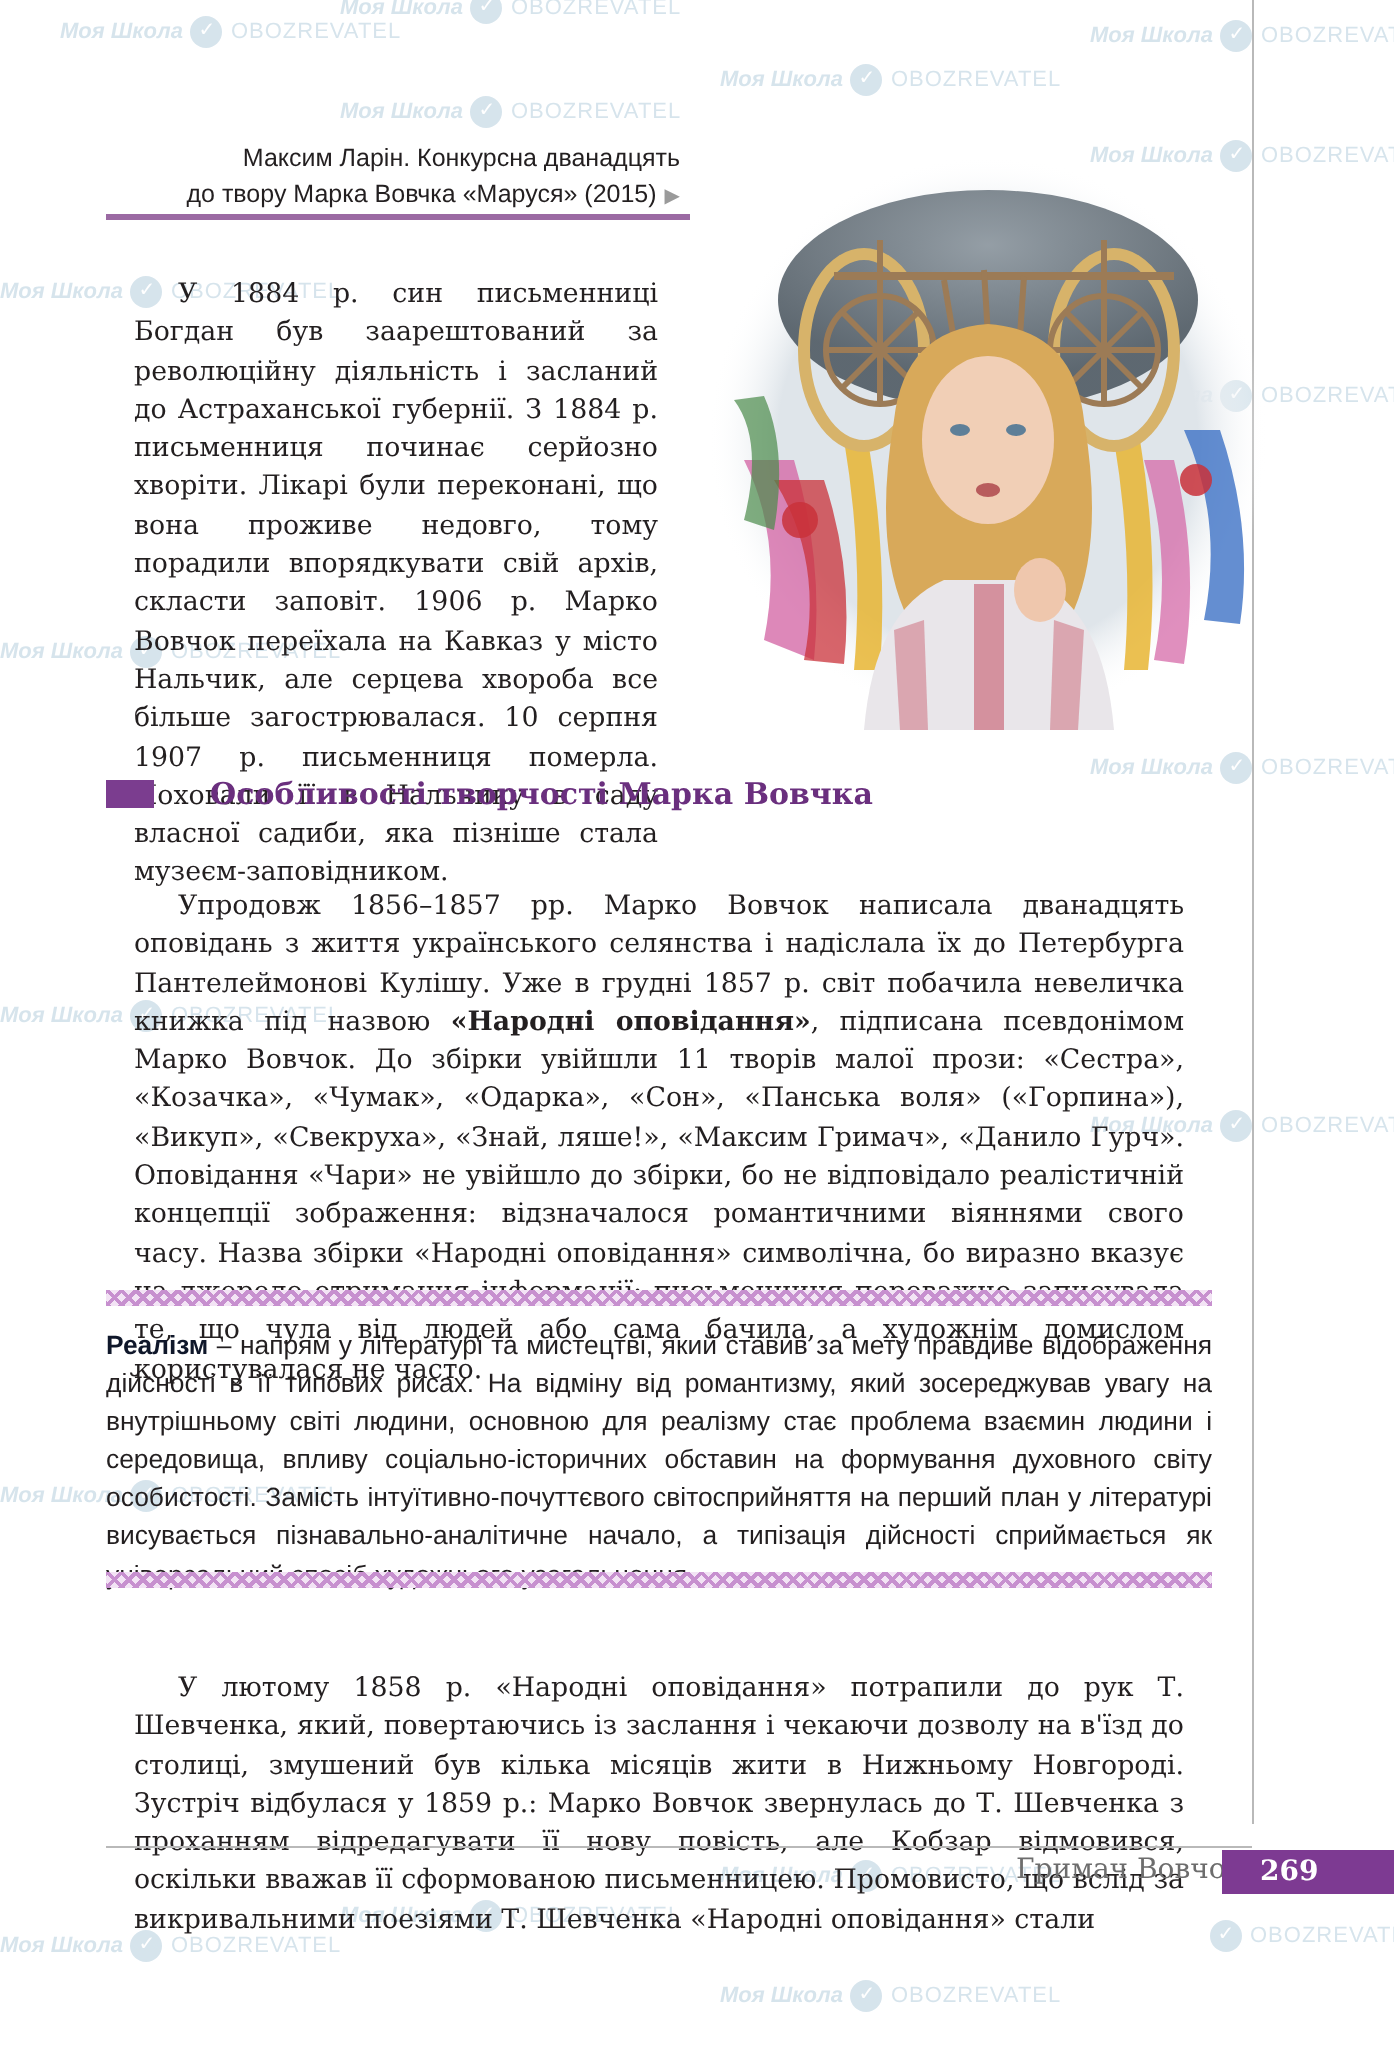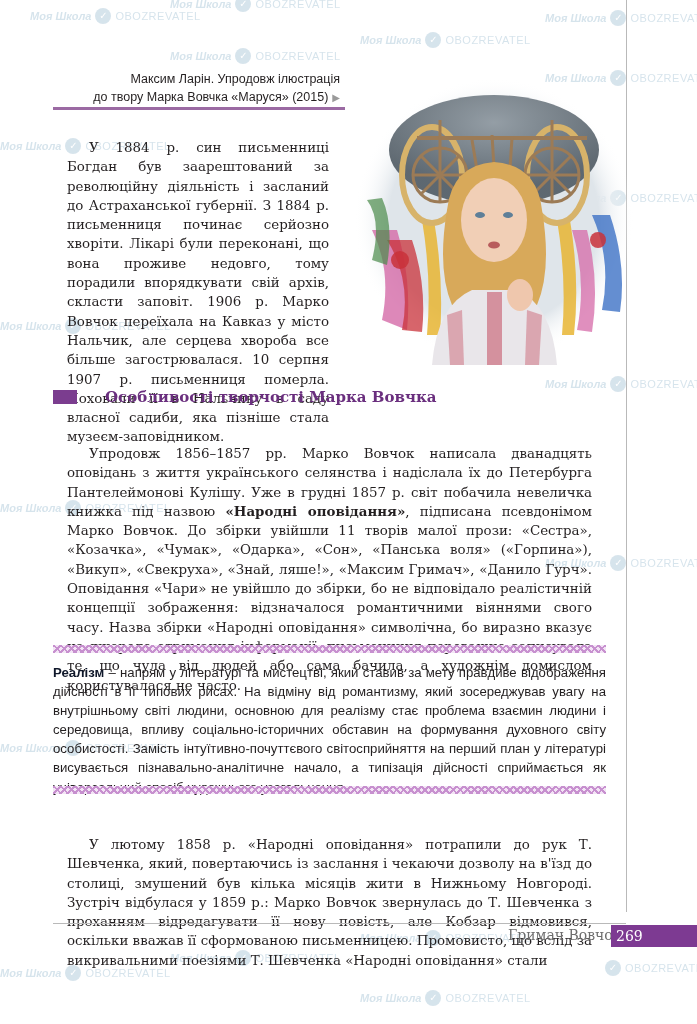--- a/index.html
+++ b/index.html
@@ -63,21 +63,21 @@
   .definition .term { color: #0f172a; font-weight: bold; }
   .main2 { left: 53px; top: 821px; width: 553px; }
   .bottom-rule {
     position: absolute; left: 53px; top: 923px; width: 573px; height: 1px; background: #b9b9b9;
   }
   .footer-name {
     position: absolute; left: 508px; top: 927px; font-size: 14px; color: #6d6d6d;
   }
   .page-number {
     position: absolute; left: 611px; top: 925px; width: 86px; height: 22px;
-    background: #7d3a92; color: #ffffff; font-size: 14px; line-height: 22px; padding-left: 5px; box-sizing: border-box;
+    background: #7d3a92; color: #ffffff; font-size: 14px; line-height: 22px; padding-left: 19px; box-sizing: border-box; font-weight: bold;
   }
 </style>
 </head>
 <body>
 
 <div class="watermark" style="left:30px;top:8px;">
     <span class="wm-school">Моя Школа</span>
     <span class="wm-logo">✓</span>
     <span class="wm-brand">OBOZREVATEL</span>
   </div>
@@ -162,21 +162,21 @@
     <span class="wm-brand">OBOZREVATEL</span>
   </div>
 <div class="watermark" style="left:605px;top:960px;">
     <span class="wm-logo">✓</span>
     <span class="wm-brand">OBOZREVATEL</span>
   </div>
 
 <div class="right-rule"></div>
 
 <div class="caption">
-  <div><span class="author">Максим Ларін</span><span>. Упродовж ілюстрація</span></div>
+  <div><span class="author">Максим Ларін</span><span>. Конкурсна дванадцять</span></div>
   <div><span>до твору Марка Вовчка «Маруся» (2015)</span><span class="tri">▶</span></div>
 </div>
 <div class="caption-rule"></div>
 
 <div class="illustration">
   <svg width="285" height="295" viewBox="0 0 285 295">
     <defs>
       <radialGradient id="halo" cx="50%" cy="50%" r="50%">
         <stop offset="75%" stop-color="#dfe5ea"></stop>
         <stop offset="100%" stop-color="#ffffff" stop-opacity="0"></stop>

